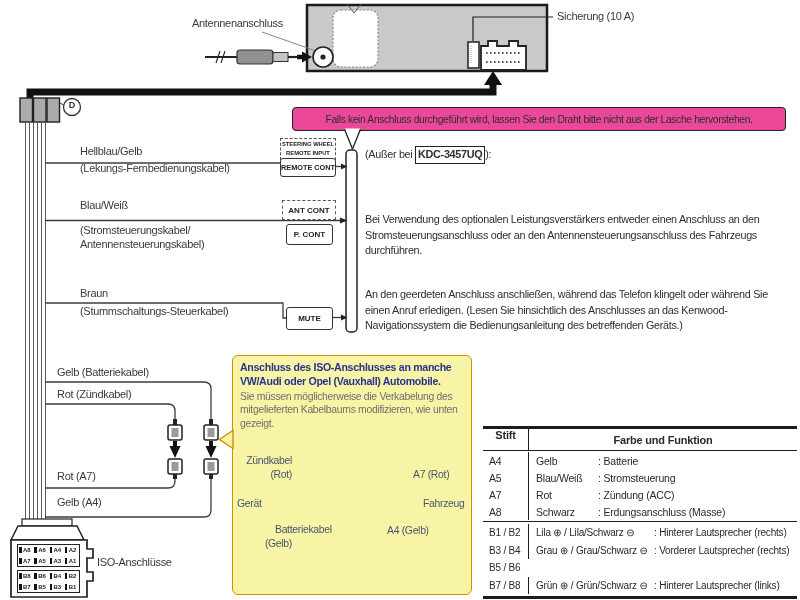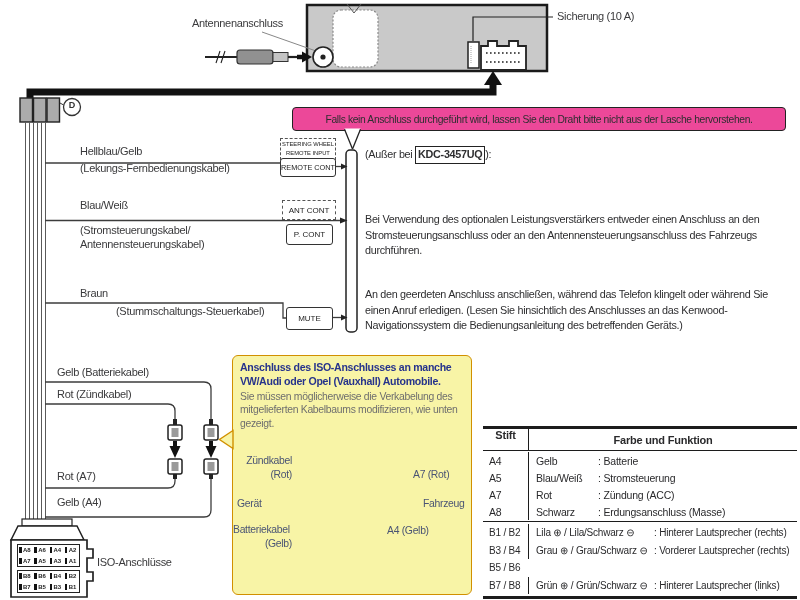--- a/index.html
+++ b/index.html
@@ -8,21 +8,21 @@
   .layer{position:absolute;left:0;top:0;width:800px;height:600px;}
   #fg{pointer-events:none;z-index:3;}
   #bg{z-index:0;}
   .abs{position:absolute;z-index:1;}
   .lbl{font-size:11px;letter-spacing:-0.3px;color:#3a3a3c;white-space:nowrap;}
   .note{font-size:10.8px;letter-spacing:-0.3px;line-height:1.45;color:#2e2e30;width:420px;}
   .callout{left:292px;top:107px;width:492px;height:22px;border:1.3px solid #222;border-radius:4px;
            display:flex;align-items:center;justify-content:center;font-size:10.3px;
            letter-spacing:-0.35px;white-space:nowrap;background:#ec4899;color:#2e2e30;}
   .tag{background:#fff;display:flex;align-items:center;justify-content:center;text-align:center;
-       font-weight:normal;color:#222;}
+       font-weight:bold;color:#222;}
   .tag.dashed{border:1px dashed #555;}
   .tag.solid{border:1.3px solid #333;border-radius:3px;}
   .model-box{display:inline-block;border:1.3px solid #222;padding:0 2px;font-weight:bold;}
   .ybox{left:232px;top:355px;width:240px;height:240px;background:#f8f4a6;border:1.5px solid #d19000;
         border-radius:6px;box-sizing:border-box;padding:5px 7px;z-index:1;}
   .ybox-title{font-size:10.6px;font-weight:bold;color:#26338c;letter-spacing:-0.3px;line-height:1.32;width:226px;}
   .ybox-body{font-size:10.4px;color:#6e6e6e;letter-spacing:-0.3px;line-height:1.3;width:226px;margin-top:1px;}
   .dlabel{font-size:10.4px;letter-spacing:-0.3px;color:#4a5474;white-space:nowrap;z-index:2;}
   .pin-box{box-sizing:border-box;border:1.2px solid #222;background:#fff;display:grid;
            grid-template-columns:repeat(4,1fr);grid-template-rows:repeat(2,1fr);
@@ -185,21 +185,21 @@
   <div class="abs" style="left:66px;top:100px;width:12px;text-align:center;font-size:9px;font-weight:bold;color:#333;">D</div>
 
   <div class="abs callout">Falls kein Anschluss durchgeführt wird, lassen Sie den Draht bitte nicht aus der Lasche hervorstehen.</div>
 
   <div class="abs lbl" style="left:80px;top:145px;">Hellblau/Gelb</div>
   <div class="abs lbl" style="left:80px;top:162px;">(Lekungs-Fernbedienungskabel)</div>
   <div class="abs lbl" style="left:80px;top:199px;">Blau/Weiß</div>
   <div class="abs lbl" style="left:80px;top:224px;">(Stromsteuerungskabel/</div>
   <div class="abs lbl" style="left:80px;top:238px;">Antennensteuerungskabel)</div>
   <div class="abs lbl" style="left:80px;top:287px;">Braun</div>
-  <div class="abs lbl" style="left:80px;top:305px;margin-left:36px;">(Stummschaltungs-Steuerkabel)</div>
+  <div class="abs lbl" style="left:80px;top:305px;">(Stummschaltungs-Steuerkabel)</div>
   <div class="abs lbl" style="left:57px;top:366px;">Gelb (Batteriekabel)</div>
   <div class="abs lbl" style="left:57px;top:388px;">Rot (Zündkabel)</div>
   <div class="abs lbl" style="left:57px;top:470px;">Rot (A7)</div>
   <div class="abs lbl" style="left:57px;top:496px;">Gelb (A4)</div>
   <div class="abs lbl" style="left:97px;top:556px;">ISO-Anschlüsse</div>
 
   <div class="abs tag dashed" style="left:280px;top:138px;width:54px;height:20px;font-size:5.8px;line-height:1.5;">
     <div><span>STEERING WHEEL</span><br>
     <span>REMOTE INPUT</span></div>
   </div>
@@ -212,21 +212,21 @@
   <div class="abs note" style="left:365px;top:212px;">Bei Verwendung des optionalen Leistungsverstärkers entweder einen Anschluss an den Stromsteuerungsanschluss oder an den Antennensteuerungsanschluss des Fahrzeugs durchführen.</div>
   <div class="abs note" style="left:365px;top:287px;">An den geerdeten Anschluss anschließen, während das Telefon klingelt oder während Sie einen Anruf erledigen. (Lesen Sie hinsichtlich des Anschlusses an das Kenwood-Navigationssystem die Bedienungsanleitung des betreffenden Geräts.)</div>
 
   <div class="abs ybox">
     <div class="ybox-title">Anschluss des ISO-Anschlusses an manche VW/Audi oder Opel (Vauxhall) Automobile.</div>
     <div class="ybox-body">Sie müssen möglicherweise die Verkabelung des mitgelieferten Kabelbaums modifizieren, wie unten gezeigt.</div>
   </div>
   <div class="abs dlabel" style="left:235px;top:455px;width:57px;text-align:right;">Zündkabel</div>
   <div class="abs dlabel" style="left:235px;top:469px;width:57px;text-align:right;">(Rot)</div>
   <div class="abs dlabel" style="left:237px;top:498px;">Gerät</div>
-  <div class="abs dlabel" style="left:233px;top:524px;">Batteriekabel</div>
+  <div class="abs dlabel" style="left:233px;top:524px;padding-left:42px;">Batteriekabel</div>
   <div class="abs dlabel" style="left:235px;top:538px;width:57px;text-align:right;">(Gelb)</div>
   <div class="abs dlabel" style="left:413px;top:469px;">A7 (Rot)</div>
   <div class="abs dlabel" style="left:423px;top:498px;">Fahrzeug</div>
   <div class="abs dlabel" style="left:387px;top:525px;">A4 (Gelb)</div>
   <div class="abs dlabel" style="left:320px;top:572px;margin-top:35px;">Standardverkabelung</div>
 
   <div class="abs pin-box" style="left:17px;top:544px;width:63px;height:23px;">
     <span class="pin">A8</span>
     <span class="pin">A6</span>
     <span class="pin">A4</span>

